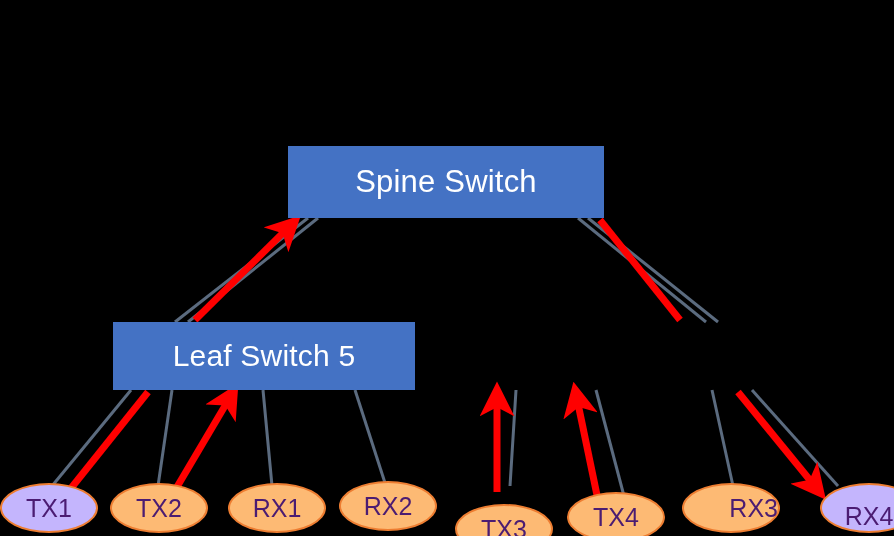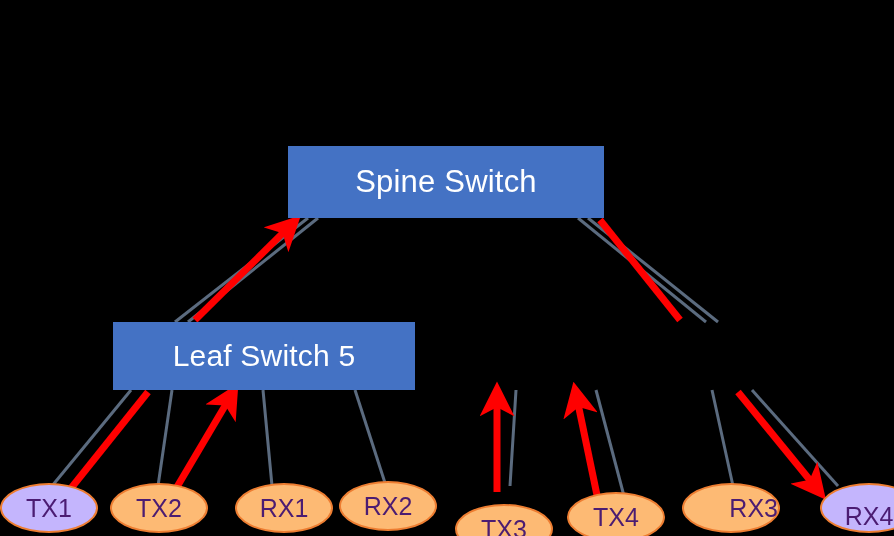--- a/index.html
+++ b/index.html
@@ -119,21 +119,21 @@
   </div>
 
 
   <div id="host-layer">
       <div class="host-node active" style="left: 0px; top: 483px;">
         <span>TX1</span>
       </div>
       <div class="host-node" style="left: 110px; top: 483px;">
         <span>TX2</span>
       </div>
-      <div class="host-node" style="left: 235px; top: 483px; align-items: center;">
+      <div class="host-node" style="left: 228px; top: 483px; align-items: center;">
         <span>RX1</span>
       </div>
       <div class="host-node" style="left: 339px; top: 481px;">
         <span>RX2</span>
       </div>
       <div class="host-node" style="left: 455px; top: 504px;">
         <span>TX3</span>
       </div>
       <div class="host-node" style="left: 567px; top: 492px;">
         <span>TX4</span>

